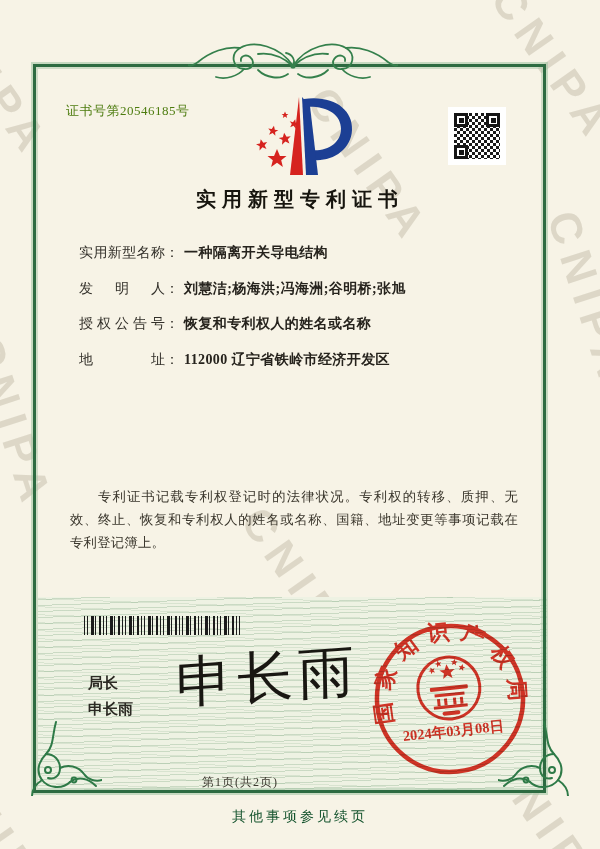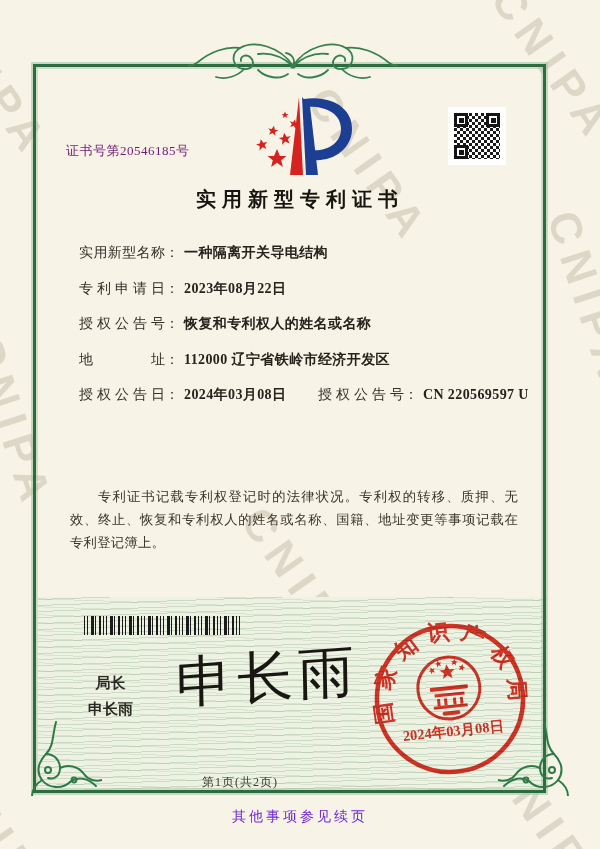--- a/index.html
+++ b/index.html
@@ -28,21 +28,21 @@
     background:
       repeating-linear-gradient(178deg, rgba(118,162,122,0) 0 2px, rgba(118,162,122,.30) 2px 3px, rgba(118,162,122,0) 3px 6px),
       repeating-linear-gradient(182deg, rgba(118,162,122,0) 0 3px, rgba(118,162,122,.18) 3px 4px, rgba(118,162,122,0) 4px 8px),
       #eef2e3;
   }
   .ornament-top{position:absolute;left:188px;top:36px;width:210px;height:52px;z-index:3;}
   .corner-flourish{position:absolute;width:76px;height:76px;z-index:3;}
   .corner-left{left:26px;top:720px;}
   .corner-right{right:26px;top:720px;transform:scaleX(-1);}
   
-  .cert-no{position:absolute;left:66px;top:102px;z-index:4;font-size:13px;color:#701a75;letter-spacing:.5px;margin-top:40px;}
+  .cert-no{position:absolute;left:66px;top:102px;z-index:4;font-size:13px;color:#4d7c0f;letter-spacing:.5px;}
   .logo{position:absolute;left:242px;top:93px;width:116px;height:87px;z-index:4;}
   .qr{position:absolute;left:448px;top:107px;width:58px;height:58px;background:#fff;z-index:4;}
   .qr-inner{position:absolute;left:6px;top:6px;width:46px;height:46px;
     background:repeating-conic-gradient(#1a1a1a 0% 25%, #ffffff 0% 50%) 0 0 / 6px 6px;}
   .qf{position:absolute;width:8px;height:8px;background:#fff;border:3px solid #151515;}
   .qf::after{content:"";position:absolute;left:1.5px;top:1.5px;width:5px;height:5px;background:#151515;}
   .qf-tl{left:6px;top:6px;} .qf-tr{right:6px;top:6px;} .qf-bl{left:6px;bottom:6px;}
   .doc-title{
     position:absolute;left:0;top:186px;width:600px;z-index:4;text-align:center;
     font-size:20px;font-weight:bold;letter-spacing:6px;color:#17150f;
@@ -64,33 +64,33 @@
     position:absolute;left:84px;top:616px;width:157px;height:19px;z-index:4;
     background:repeating-linear-gradient(90deg,
       #1b1b1b 0 1.5px, transparent 1.5px 3px,
       #1b1b1b 3px 4px, transparent 4px 7.5px,
       #1b1b1b 7.5px 10px, transparent 10px 11px,
       #1b1b1b 11px 12px, transparent 12px 15px,
       #1b1b1b 15px 17.5px, transparent 17.5px 19px);
   }
   .sig-block{position:absolute;left:88px;top:670px;z-index:4;
     font-family:"Liberation Sans","DejaVu Sans",sans-serif;font-weight:bold;
-    font-size:15px;color:#2c2a24;line-height:26px;text-align:center;}
+    font-size:15px;color:#2c2a24;line-height:26px;}
   .sig-script{
     position:absolute;left:176px;top:640px;z-index:4;
     font-size:56px;color:#191712;letter-spacing:5px;
     transform:rotate(-4deg) skewX(-3deg);
   }
   .seal{position:absolute;left:371px;top:620px;width:158px;height:158px;z-index:5;
     transform:rotate(-6deg);opacity:.95;mix-blend-mode:multiply;}
   
   .page-info{position:absolute;left:0;top:774px;width:480px;z-index:4;text-align:center;
     font-size:12px;color:#3c392f;letter-spacing:1px;}
   .cont-note{position:absolute;left:0;top:808px;width:600px;z-index:4;text-align:center;
-    font-size:14px;color:#6d28d9;letter-spacing:3px;}
+    font-size:14px;color:#14532d;letter-spacing:3px;}
 </style>
 </head>
 <body>
 
 <div class="wm" style="left:-42px;top:-8px;transform:rotate(55deg);">CNIPA</div>
 <div class="wm" style="left:522px;top:-24px;transform:rotate(55deg);">CNIPA</div>
 <div class="wm" style="left:338px;top:78px;transform:rotate(55deg);">CNIPA</div>
 <div class="wm" style="left:585px;top:205px;transform:rotate(72deg);">CNIPA</div>
 <div class="wm" style="left:8px;top:330px;transform:rotate(72deg);">CNIPA</div>
 <div class="wm" style="left:272px;top:498px;transform:rotate(55deg);">CNIPA</div>
@@ -169,35 +169,27 @@
   <div class="qf qf-bl"></div>
 </div>
 
 <div class="doc-title">实用新型专利证书</div>
 
 <div class="fields">
   <div class="frow">
     <span class="flabel">实用新型名称</span><span class="fsep">：</span><span class="fval">一种隔离开关导电结构</span>
   </div>
   <div class="frow">
-    <span class="flabel">专利申请日</span><span class="fsep">：</span><span class="fval">2023年08月22日</span>
+    <span class="flabel">发明人</span><span class="fsep">：</span><span class="fval">刘慧洁;杨海洪;冯海洲;谷明桥;张旭</span>
   </div>
   <div class="frow">
     <span class="flabel">授权公告号</span><span class="fsep">：</span><span class="fval">恢复和专利权人的姓名或名称</span>
   </div>
   <div class="frow">
     <span class="flabel">地址</span><span class="fsep">：</span><span class="fval">112000 辽宁省铁岭市经济开发区</span>
-  </div>
-  <div class="frow">
-    <span class="fgroup">
-      <span class="flabel">授权公告日</span><span class="fsep">：</span><span class="fval">2024年03月08日</span>
-    </span>
-    <span class="fgroup fgroup-2">
-      <span class="flabel">授权公告号</span><span class="fsep">：</span><span class="fval">CN 220569597 U</span>
-    </span>
   </div>
 </div>
 
 <div class="body-text">
   <p>专利证书记载专利权登记时的法律状况。专利权的转移、质押、无效、终止、恢复和专利权人的姓名或名称、国籍、地址变更等事项记载在专利登记簿上。</p>
 </div>
 
 <div class="barcode"></div>
 
 <div class="sig-block">

